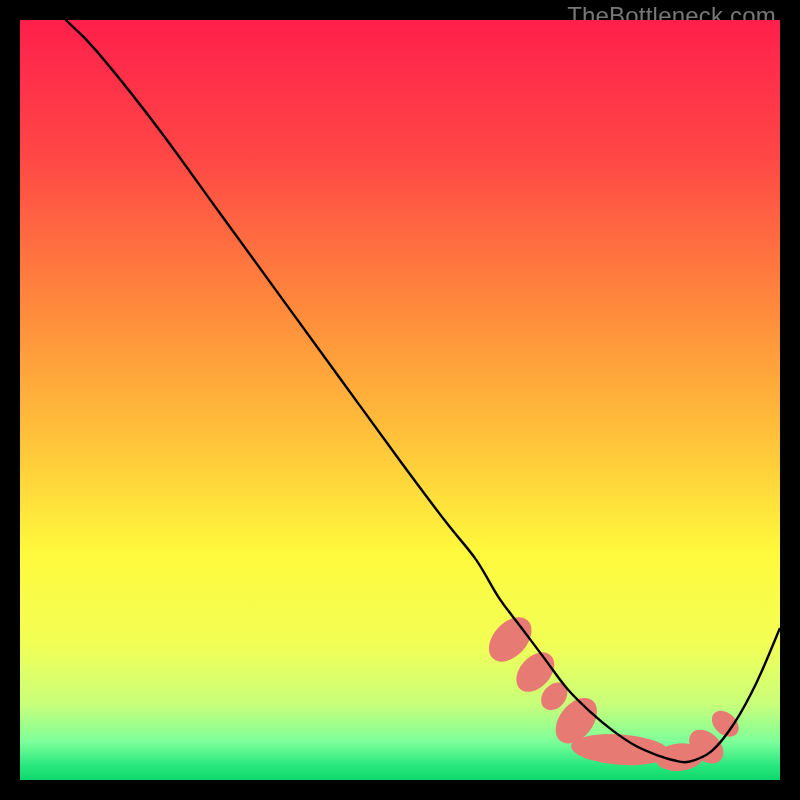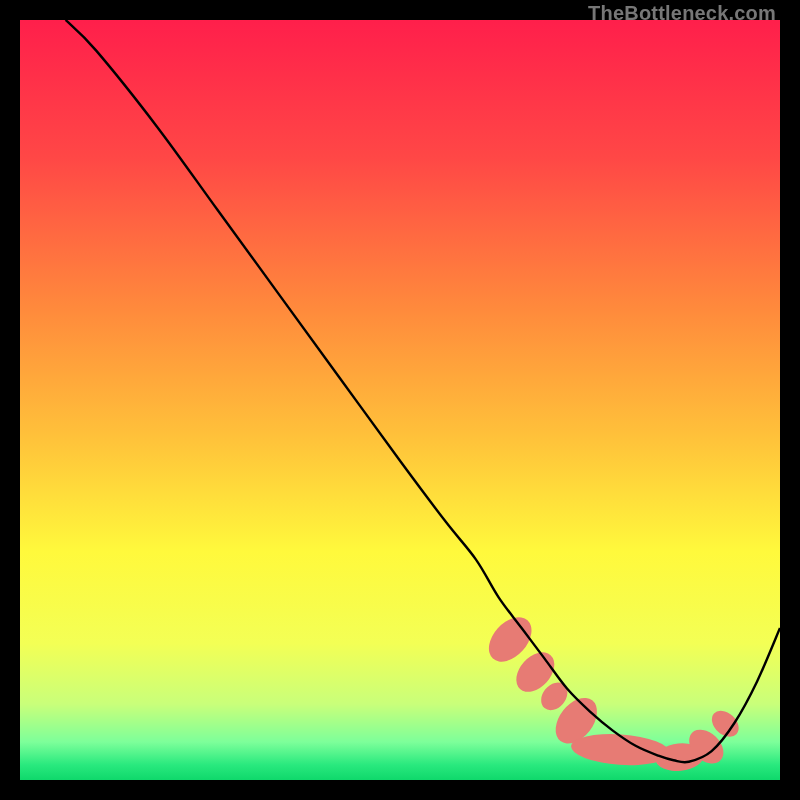--- a/index.html
+++ b/index.html
@@ -24,23 +24,23 @@
     left: 0;
     top: 0;
     width: 760px;
     height: 760px;
   }
   .watermark {
     position: absolute;
     top: 2px;
     right: 24px;
     color: #777;
-    font-size: 20px;
+    font-size: 24px;
     letter-spacing: 0.2px;
-    font-weight: 700;
+    font-weight: 400;
   }
   svg { display: block; }
 </style>
 </head>
 <body>
 
 <div class="watermark">TheBottleneck.com</div>
 
 <div class="frame">
   <svg class="plot" viewBox="0 0 760 760" preserveAspectRatio="none">

